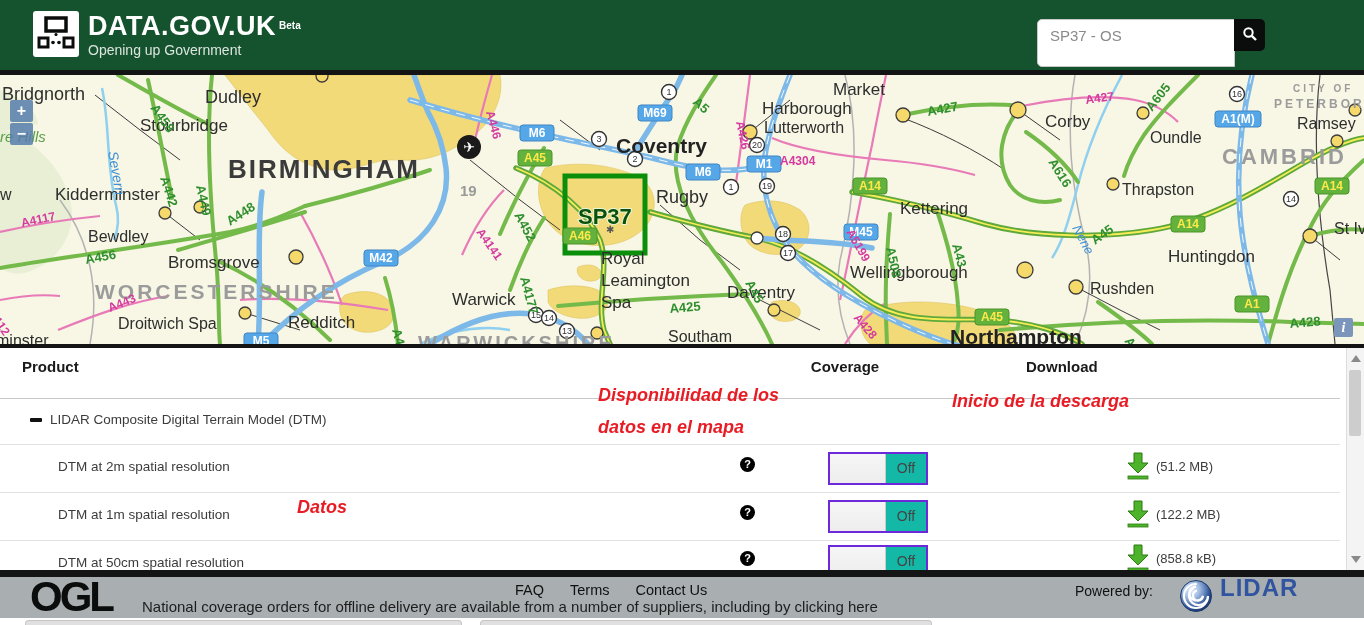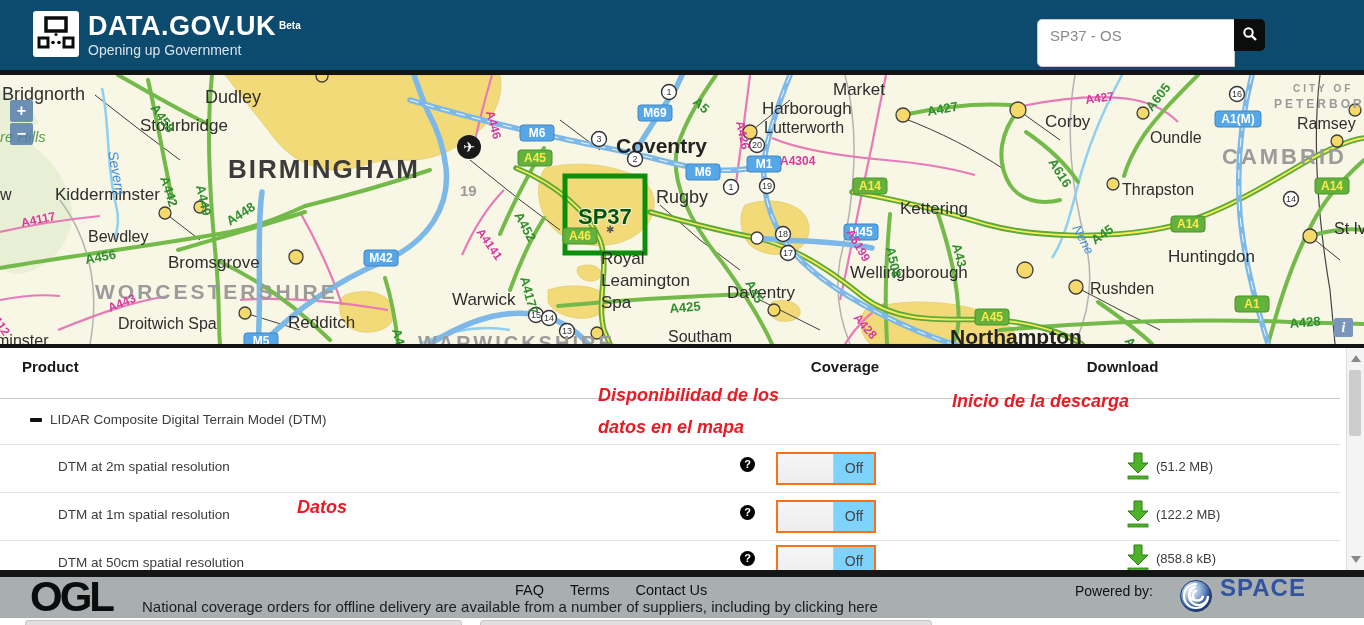--- a/index.html
+++ b/index.html
@@ -1,20 +1,20 @@
 <!DOCTYPE html>
 <html><head>
 <meta charset="utf-8">
 <style>
   html,body{margin:0;padding:0;background:#fff;}
   .page{position:relative;width:1364px;height:625px;overflow:hidden;
         font-family:"Liberation Sans",sans-serif;background:#fff;}
 
   
-  .hdr{position:absolute;left:0;top:0;width:1364px;height:70px;background:#0c4a6e;}
+  .hdr{position:absolute;left:0;top:0;width:1364px;height:70px;background:#14532d;}
   .logo-box{position:absolute;left:33px;top:11px;width:46px;height:46px;background:#fff;border-radius:3px;}
   .brand{position:absolute;left:88px;top:13px;color:#fff;}
   .brand-title{font-size:27px;font-weight:bold;letter-spacing:.5px;line-height:27px;}
   .brand-beta{font-size:10px;font-weight:bold;vertical-align:super;margin-left:3px;}
   .brand-sub{font-size:14px;color:rgba(255,255,255,.85);margin-top:2px;}
   .search-wrap{position:absolute;left:1037px;top:19px;height:32px;}
   .search-input{position:absolute;left:0;top:0;width:184px;height:30px;border:1px solid #c9c9c9;
     border-radius:5px 0 0 5px;padding:0 0 16px 12px;font-size:15px;color:#8a8a8a;
     font-family:"Liberation Sans",sans-serif;outline:none;}
   .search-btn{position:absolute;left:197px;top:0;width:31px;height:32px;background:#0b0c0c;
@@ -44,31 +44,31 @@
   text.sp37{font-size:22px;font-weight:bold;fill:#0a520a;paint-order:stroke;stroke:#eaf4d8;stroke-width:2px;}
   text.badge-mt{fill:#fff;font-weight:bold;font-size:12px;font-family:"Liberation Sans",sans-serif;}
   text.badge-at{fill:#ffe94a;font-weight:bold;font-size:12px;font-family:"Liberation Sans",sans-serif;}
   text.badge-jt{fill:#333;font-size:9px;font-family:"Liberation Sans",sans-serif;}
 
   
   .tbl{position:absolute;left:0;top:348px;width:1364px;height:222px;background:#fff;color:#333;}
   .tbl-head{position:absolute;top:10px;left:0;width:100%;font-weight:bold;font-size:15px;color:#1a1a1a;}
   .th-product{position:absolute;left:22px;}
   .th-coverage{position:absolute;left:795px;width:100px;text-align:center;}
-  .th-download{position:absolute;left:1065px;width:115px;text-align:center;}
+  .th-download{position:absolute;left:1026px;width:115px;text-align:left;}
   .hr{position:absolute;left:0;width:1340px;height:0;border-top:1px solid #c9c9c9;}
   .hr.light{border-top:1px solid #e2e2e2;}
   .grp-row{position:absolute;left:4px;top:50px;height:46px;width:1340px;padding-left:44px;}
   .grp-label{position:absolute;left:46px;top:14px;font-size:13.5px;color:#3c3c3c;}
   .minus-ico{position:absolute;left:26px;top:20px;width:12px;height:4px;background:#111;border-radius:1px;}
   .prow{position:absolute;left:0;width:1340px;height:48px;}
   .p-name{position:absolute;left:58px;top:15px;font-size:13.5px;color:#3c3c3c;text-align:right;}
   .help{position:absolute;left:740px;width:15px;height:15px;background:#000;border-radius:50%;
         color:#fff;font-size:11px;font-weight:bold;text-align:center;line-height:15px;cursor:pointer;}
-  .toggle{position:absolute;left:776px;width:96px;height:29px;border:2px solid #f97316;background:#7dd3fc;
+  .toggle{position:absolute;left:828px;width:96px;height:29px;border:2px solid #6d28d9;background:#14b8a6;
         display:flex;cursor:pointer;}
   .tg-left{width:55px;background:linear-gradient(#f6f6f6,#ededed);border-right:1px solid #ccc;}
   .tg-off{flex:1;text-align:center;font-size:14px;color:#444;line-height:29px;}
   .dl{position:absolute;left:1127px;display:flex;align-items:center;gap:7px;cursor:pointer;}
   .dl-size{font-size:13px;color:#3c3c3c;}
 
   
   .sbar{position:absolute;right:0;top:0;width:17px;height:222px;background:#f4f4f4;border-left:1px solid #ddd;}
   .sb-up,.sb-dn{position:absolute;left:4px;width:0;height:0;border-left:5px solid transparent;border-right:5px solid transparent;}
   .sb-up{top:7px;border-bottom:7px solid #8a8a8a;}
@@ -564,21 +564,21 @@
                 <stop offset="35%" stop-color="#9db9e0"></stop>
               <stop offset="75%" stop-color="#2c4f92"></stop>
                 <stop offset="100%" stop-color="#16294f"></stop>
             </radialGradient>
           </defs>
           <circle cx="18" cy="18" r="15.5" fill="url(#abg)" stroke="#1d3a6e" stroke-width="1"></circle>
           <path d="M18 6 A12 12 0 1 0 30 18 A9.5 9.5 0 1 1 18 8.5 A7 7 0 1 0 25 18 A5 5 0 1 1 18 13" fill="none" stroke="#ffffff" stroke-width="2.2" stroke-linecap="round"></path>
         </svg>
       </span>
       <span class="airbus-txt">
-        <div class="airbus-name">SPACE</div>
+        <div class="airbus-name">LIDAR</div>
         <div class="airbus-sub">DEFENCE &amp; SPACE</div>
       </span>
     </div>
   </footer>
   <div class="strip">
     <div class="box" style="left:25px;width:435px"></div>
     <div class="box" style="left:480px;width:450px"></div>
   </div>
 
 </div>

